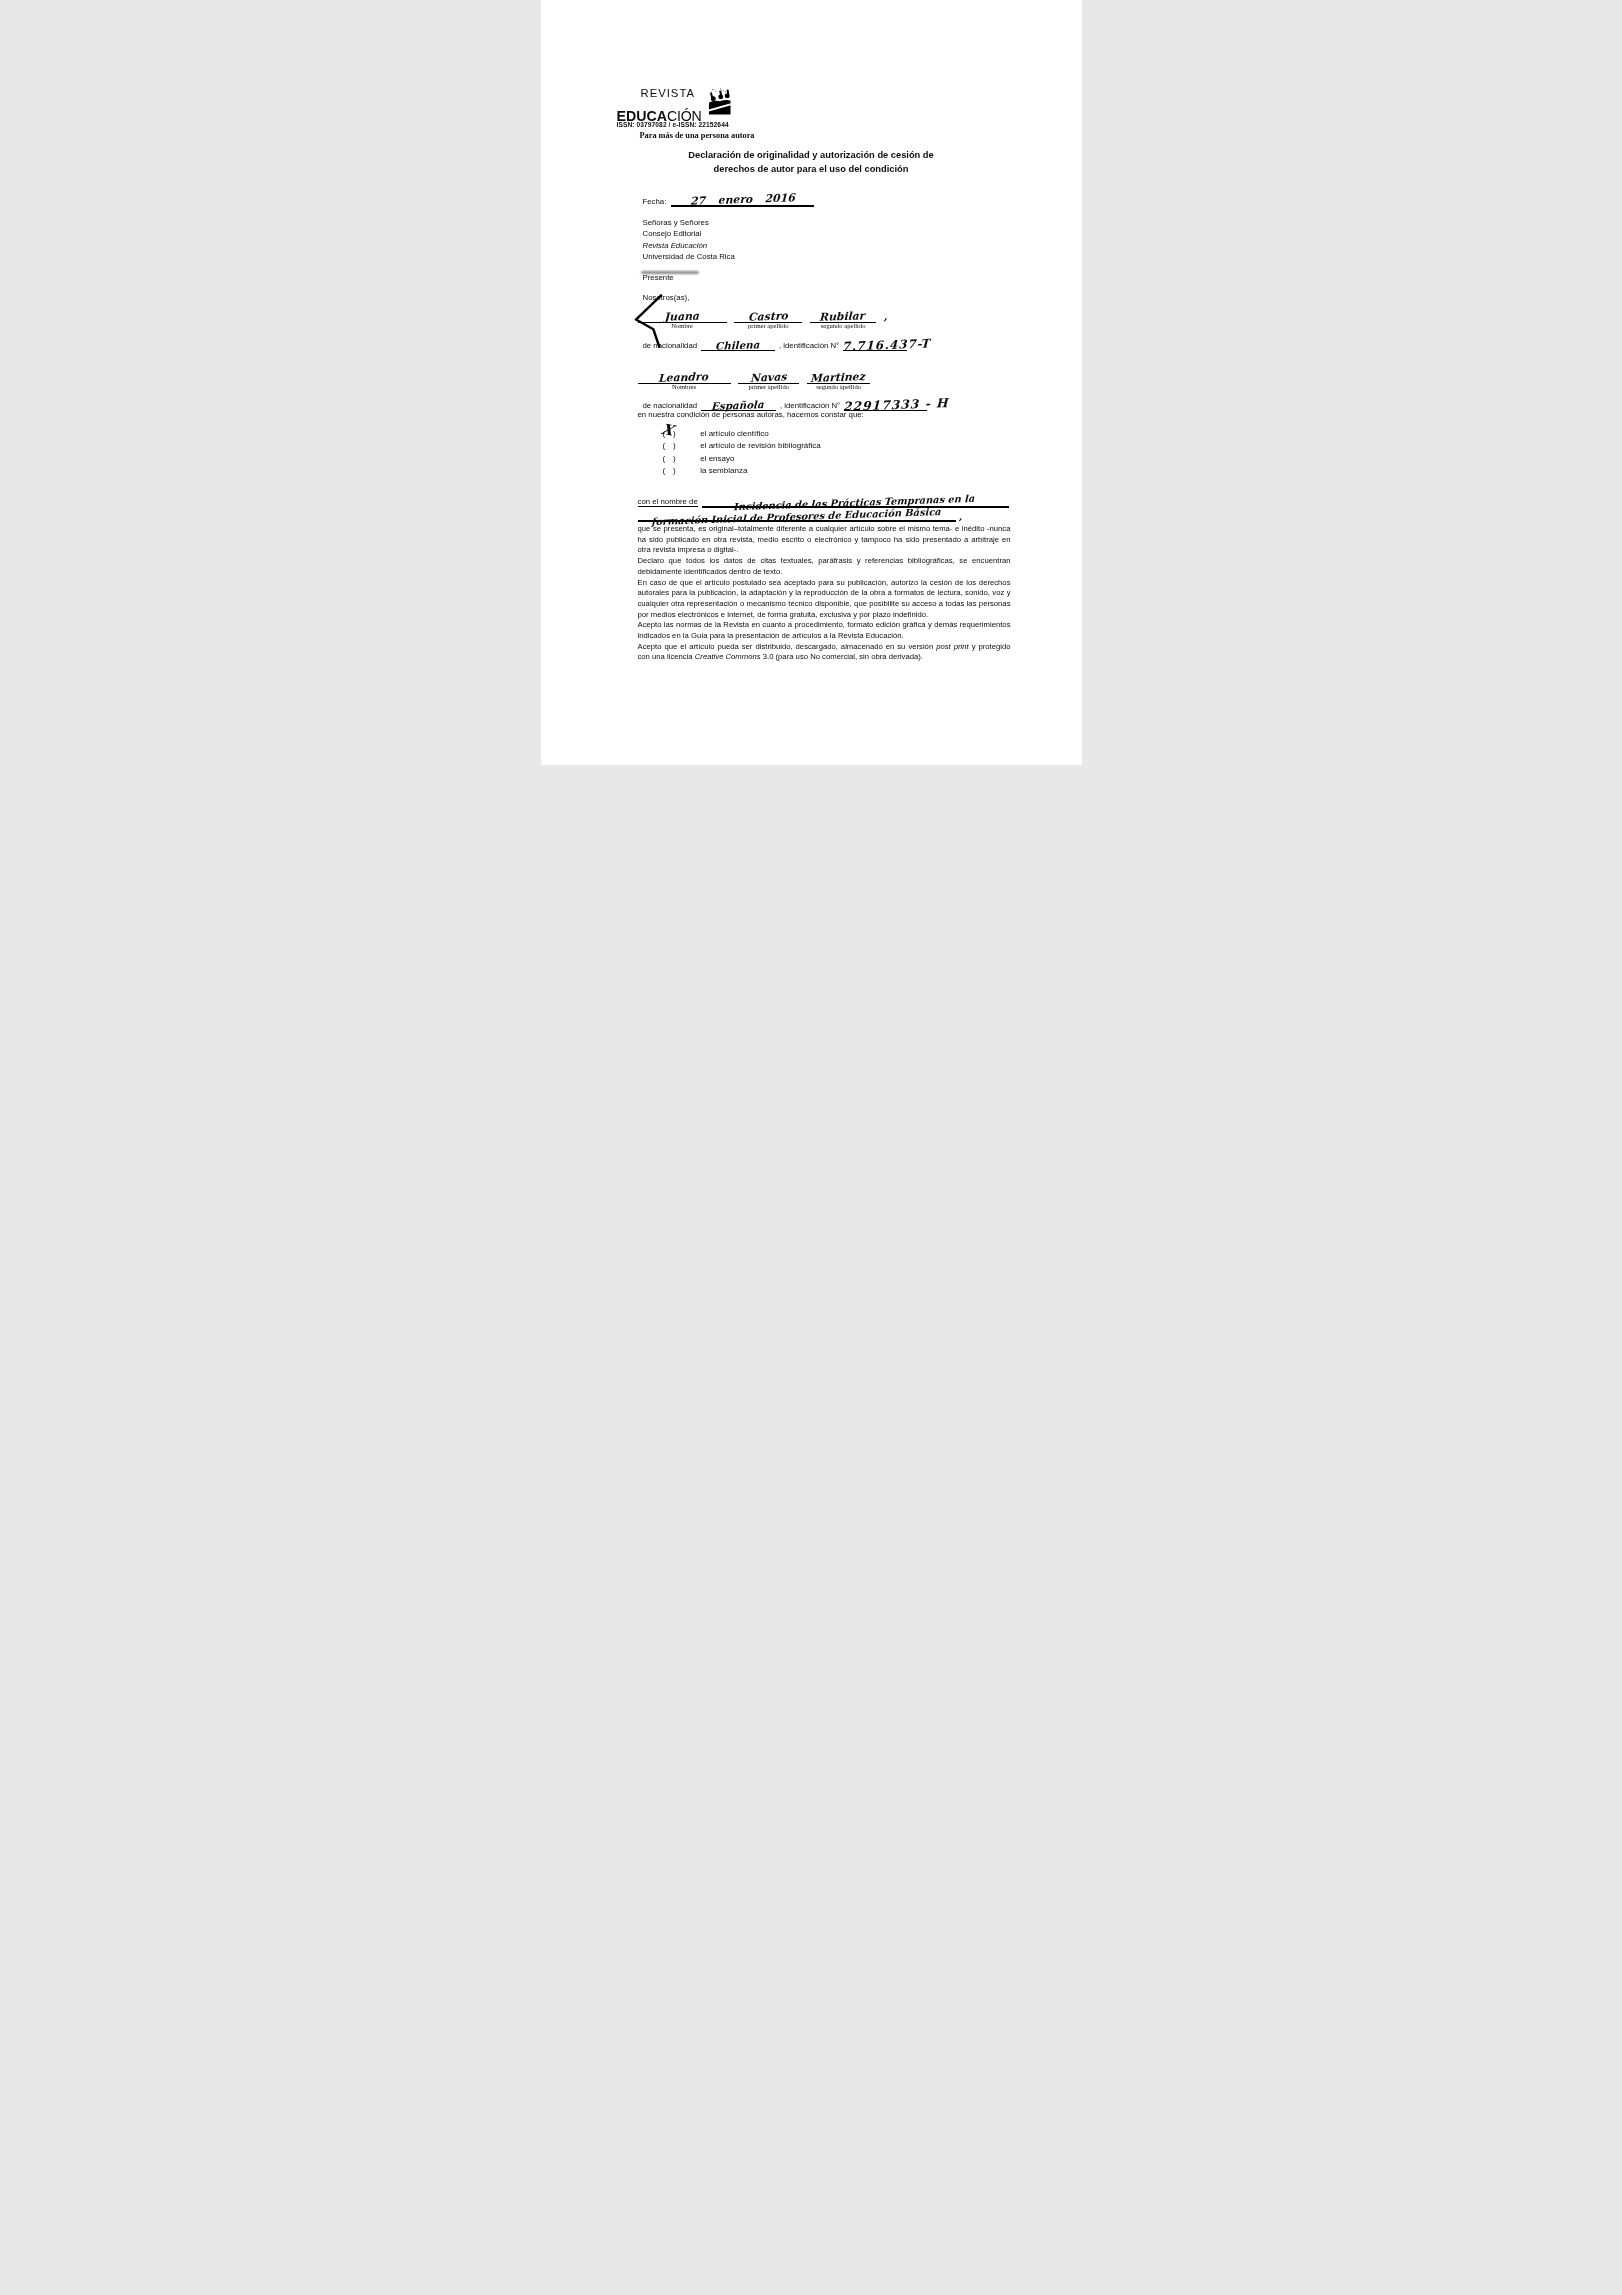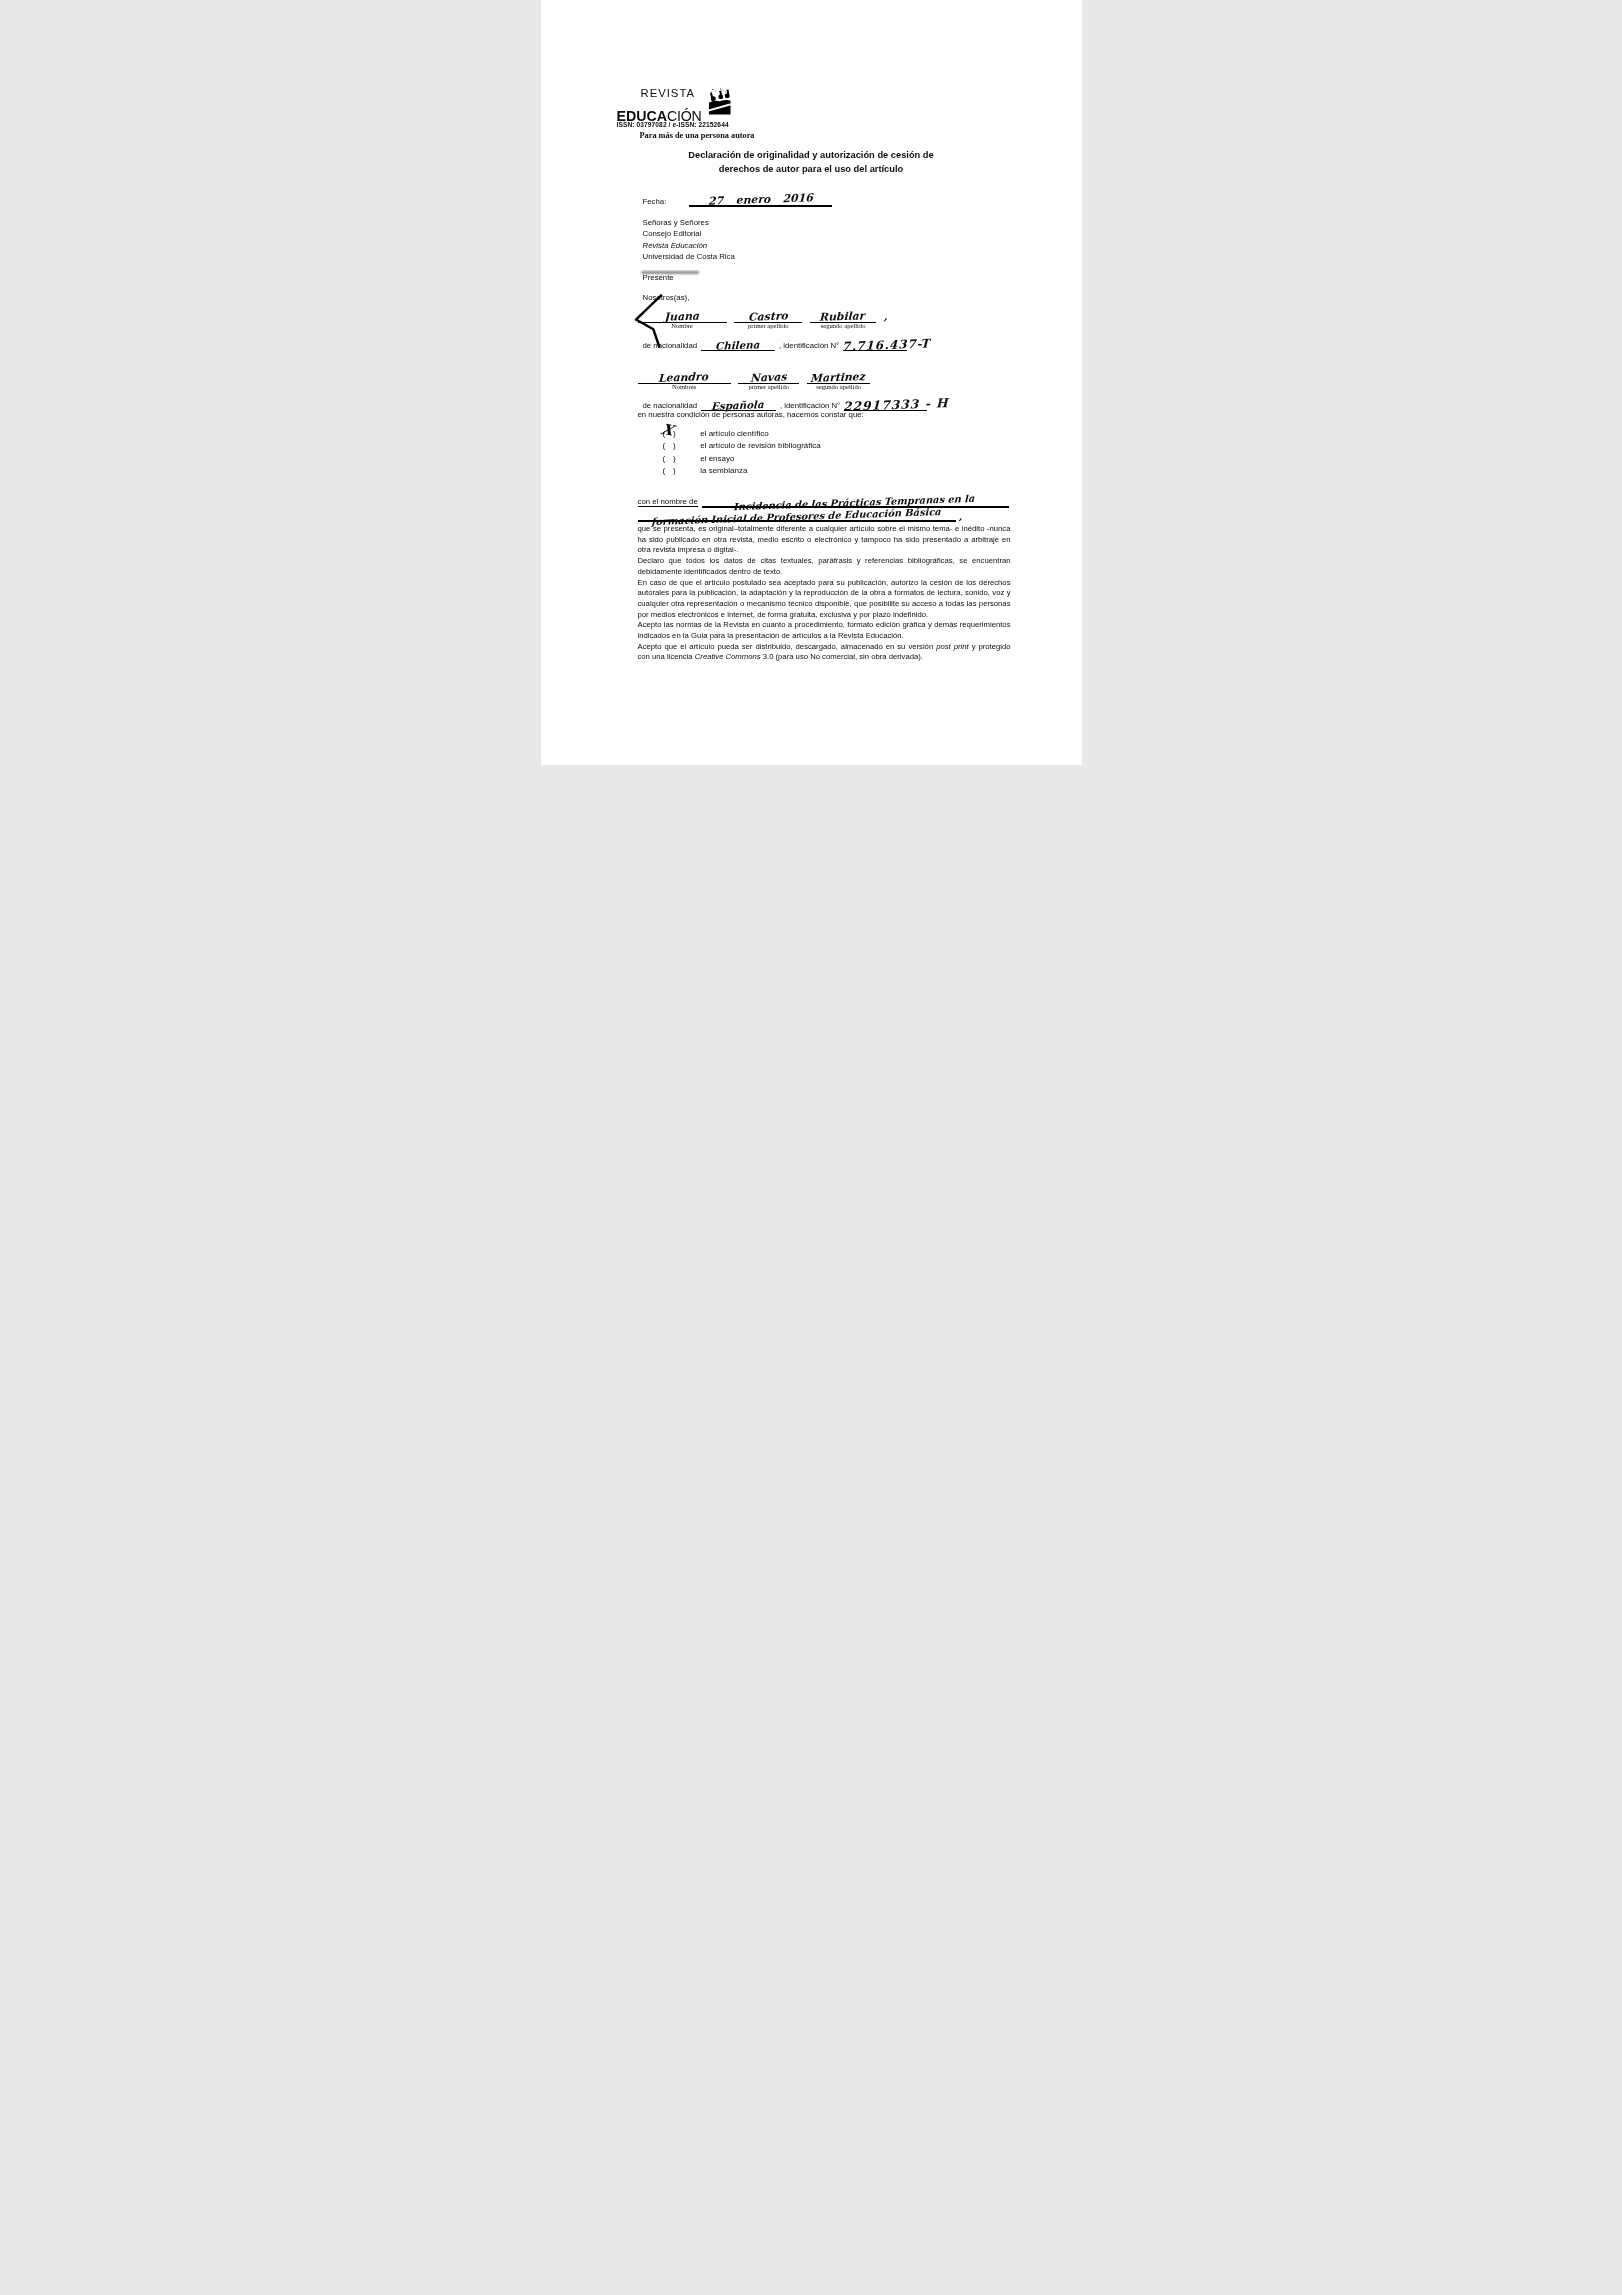--- a/index.html
+++ b/index.html
@@ -107,24 +107,24 @@
 
       <rect x="-6" y="38" width="58" height="4" fill="#fff" transform="rotate(-16 26 40)"></rect>
     </svg>
   </div>
 
   <div class="abs issn" style="left:76px;top:121px;">ISSN: 03797082  / e-ISSN: 22152644</div>
   <div class="abs note" style="left:99px;top:131px;">Para más de una persona autora</div>
 
   <div class="abs title" style="top:149px;">
     <div>Declaración de originalidad y autorización de cesión de</div>
-    <div>derechos de autor para el uso del artículo</div>
-  </div>
-
-  <div class="abs rowflex" style="left:102px;top:185px;gap:23px;">
+    <div>derechos de autor para el uso del condición</div>
+  </div>
+
+  <div class="abs rowflex" style="left:102px;top:185px;gap:5px;">
     <span class="printed" style="margin-bottom:1px;">Fecha:</span>
     <span class="field" style="width:143px;height:19.6px;border-bottom-width:2px;">
       <span class="hw" style="font-size:10.8px;word-spacing:8.8px;margin-bottom:-1px;">27 enero 2016</span>
     </span>
   </div>
 
   <div class="abs recipient" style="left:102px;top:217px;">
     <div>Señoras y Señores</div>
     <div>Consejo Editorial</div>
     <div class="italic">Revista Educación</div>

